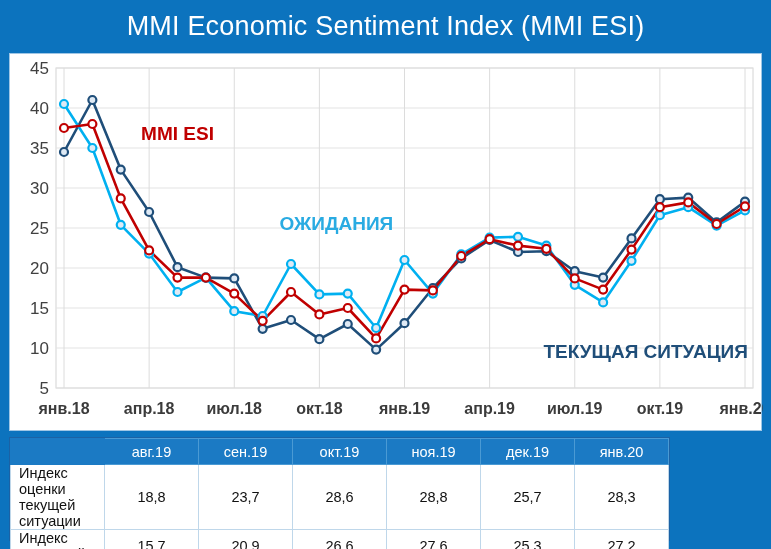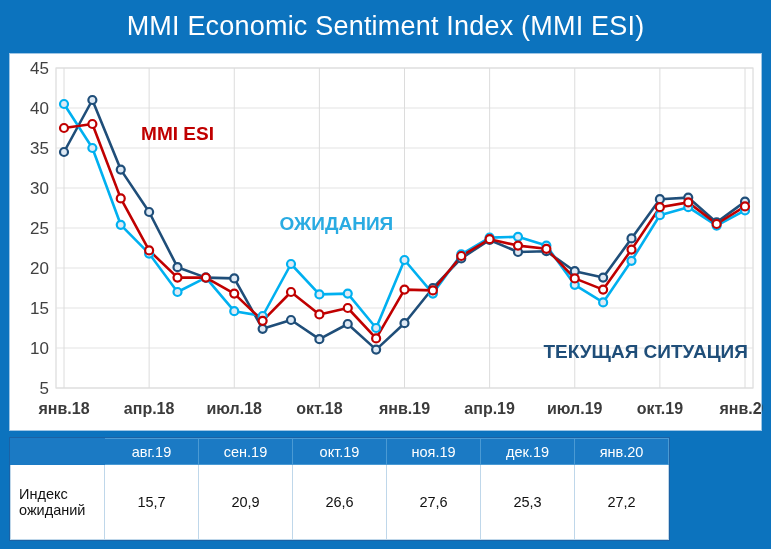--- a/index.html
+++ b/index.html
@@ -220,20 +220,29 @@
           <th>авг.19</th>
           <th>сен.19</th>
           <th>окт.19</th>
           <th>ноя.19</th>
           <th>дек.19</th>
           <th>янв.20</th>
         </tr>
     </thead>
     <tbody id="table-body">
         <tr>
+          <td class="rowlabel">Индекс оценки текущей ситуации</td>
+          <td class="val">18,8</td>
+          <td class="val">23,7</td>
+          <td class="val">28,6</td>
+          <td class="val">28,8</td>
+          <td class="val">25,7</td>
+          <td class="val">28,3</td>
+        </tr>
+        <tr>
           <td class="rowlabel">Индекс ожиданий</td>
           <td class="val">15,7</td>
           <td class="val">20,9</td>
           <td class="val">26,6</td>
           <td class="val">27,6</td>
           <td class="val">25,3</td>
           <td class="val">27,2</td>
         </tr>
       </tbody>
   </table>

